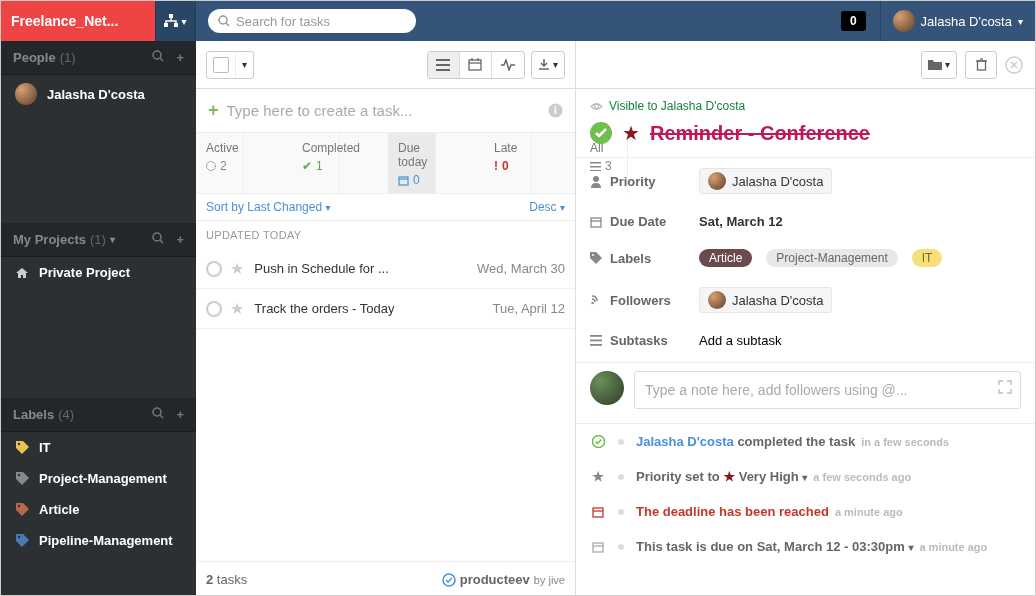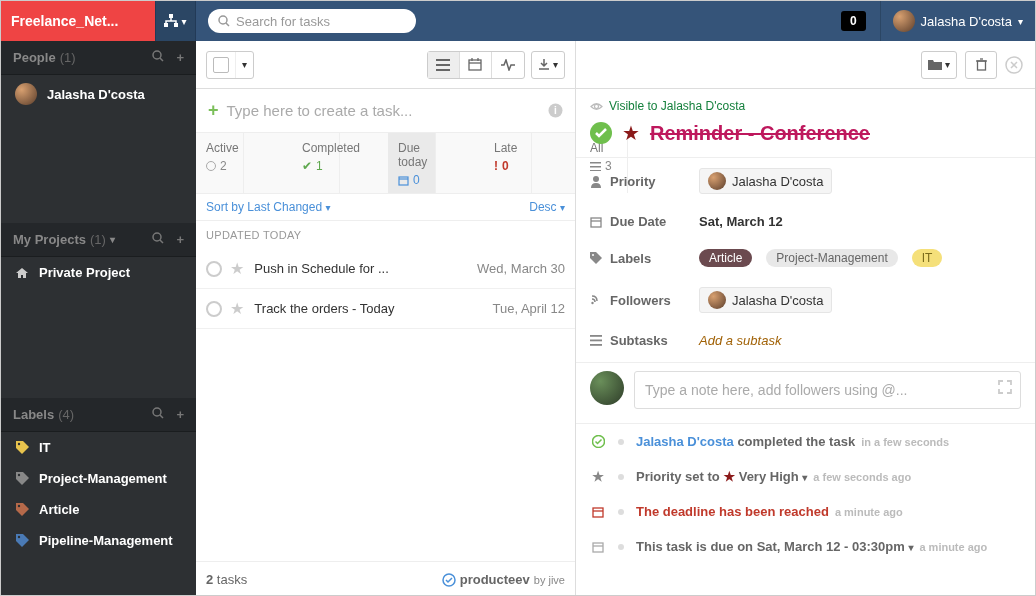--- a/index.html
+++ b/index.html
@@ -58,21 +58,21 @@
 .done{width:22px;height:22px;border-radius:50%;background:#6fbf4d;display:flex;align-items:center;justify-content:center;color:#fff;}
 .bigstar{color:#8b1a1a;font-size:20px;}
 .tasktitle{font-size:20px;font-weight:bold;color:#be185d;text-decoration:line-through;}
 .drow{display:flex;align-items:center;padding:10px 14px;gap:14px;}
 .drow .lbl{width:95px;color:#666;font-weight:bold;display:flex;align-items:center;gap:8px;}
 .chip{display:inline-flex;align-items:center;gap:6px;background:#f5f5f5;border:1px solid #e5e5e5;border-radius:3px;padding:3px 8px;}
 .tag{border-radius:10px;padding:2px 10px;font-size:12px;color:#fff;}
 .tag.art{background:#6b4a4f;}
 .tag.pm{background:#e8e8e8;color:#666;}
 .tag.it{background:#f5e07a;color:#7a6a1a;}
-.subadd{color:#a16207;font-style:italic;}
+.subadd{color:#000000;}
 .notebox{margin:8px 14px 14px;display:flex;gap:10px;align-items:flex-start;}
 .noteav{width:34px;height:34px;border-radius:50%;background:radial-gradient(circle at 30% 30%, #6a8f5a, #2d3b28);}
 .notein{flex:1;border:1px solid #ddd;border-radius:3px;padding:10px;color:#aaa;font-size:14px;position:relative;}
 .exp{position:absolute;right:8px;top:8px;color:#ccc;}
 .feed{border-top:1px solid #eee;font-weight:bold;}
 .fitem{display:flex;align-items:center;gap:12px;padding:10px 14px;position:relative;}
 .fico{width:16px;display:flex;justify-content:center;color:#aaa;}
 .fico.green{color:#6fbf4d;}
 .fico.red{color:#c0392b;}
 .dot{width:6px;height:6px;border-radius:50%;background:#ddd;}

